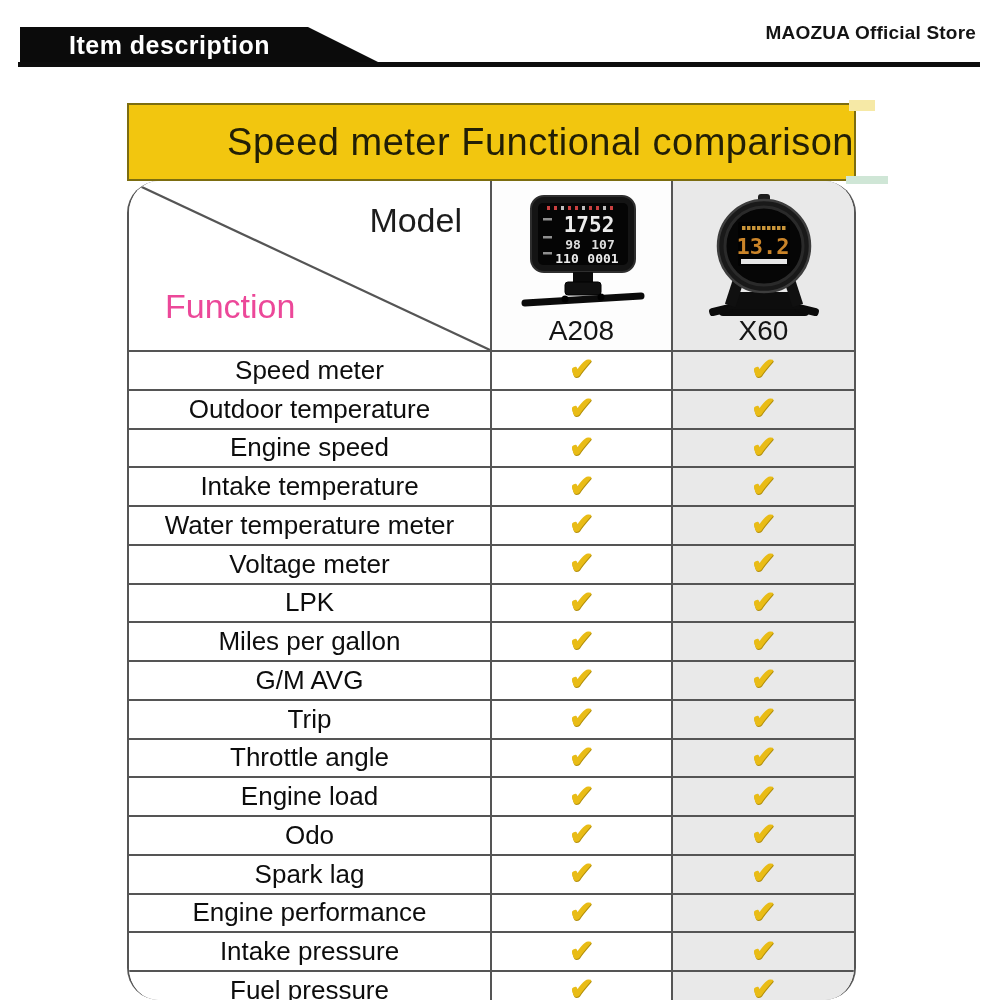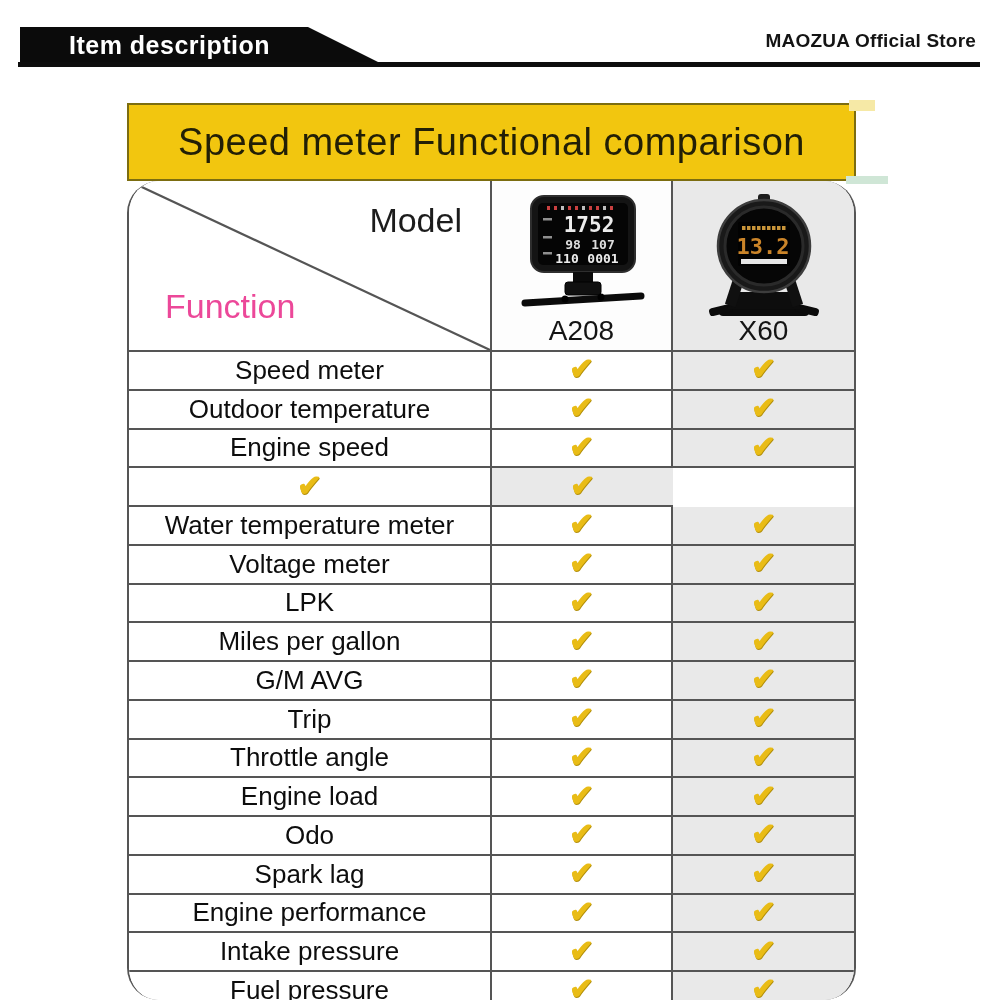--- a/index.html
+++ b/index.html
@@ -25,34 +25,34 @@
     width:337px;height:36px;
     background:#0b0b0b;
     clip-path:polygon(0 0, 80% 0, 100% 100%, 0 100%);
     display:flex;align-items:center;padding-left:23px;
   }
   .ribbon-label{
     padding-left:26px;
     color:#ffffff;font-weight:bold;font-size:25px;letter-spacing:.5px;
   }
   .store-name{
-    position:absolute;right:24px;top:30px;
+    position:absolute;right:24px;top:22px;
     font-size:19px;font-weight:bold;color:#141414;letter-spacing:.2px;
   }
   .header-rule{
     position:absolute;left:18px;top:62px;
     width:962px;height:5px;background:#0d0d0d;
   }
   
   .banner{
     position:absolute;left:127px;top:103px;
     width:729px;height:78px;box-sizing:border-box;
     background:var(--yellow);
     border:2px solid var(--banner-border);
-    display:flex;align-items:center;justify-content:center;
+    display:flex;align-items:center;justify-content:flex-end;
   }
   .banner-title{font-size:38px;color:#221f06;letter-spacing:.5px;}
   .artifact-top{
     position:absolute;left:849px;top:100px;width:26px;height:11px;
     background:#f6e9a6;
   }
   .artifact-bottom{
     position:absolute;left:846px;top:176px;width:42px;height:8px;
     background:#cfe6d6;
   }
@@ -225,20 +225,21 @@
     <div class="cell label-cell">Engine speed</div>
     <div class="cell check-cell first">
       <span class="check">✔</span>
     </div>
     <div class="cell check-cell gray">
       <span class="check">✔</span>
     </div>
   </div>
 
   <div class="trow">
+    <div class="cell label-cell">Intake temperature</div>
     <div class="cell check-cell first">
       <span class="check">✔</span>
     </div>
     <div class="cell check-cell gray">
       <span class="check">✔</span>
     </div>
   </div>
 
   <div class="trow">
     <div class="cell label-cell">Water temperature meter</div>

